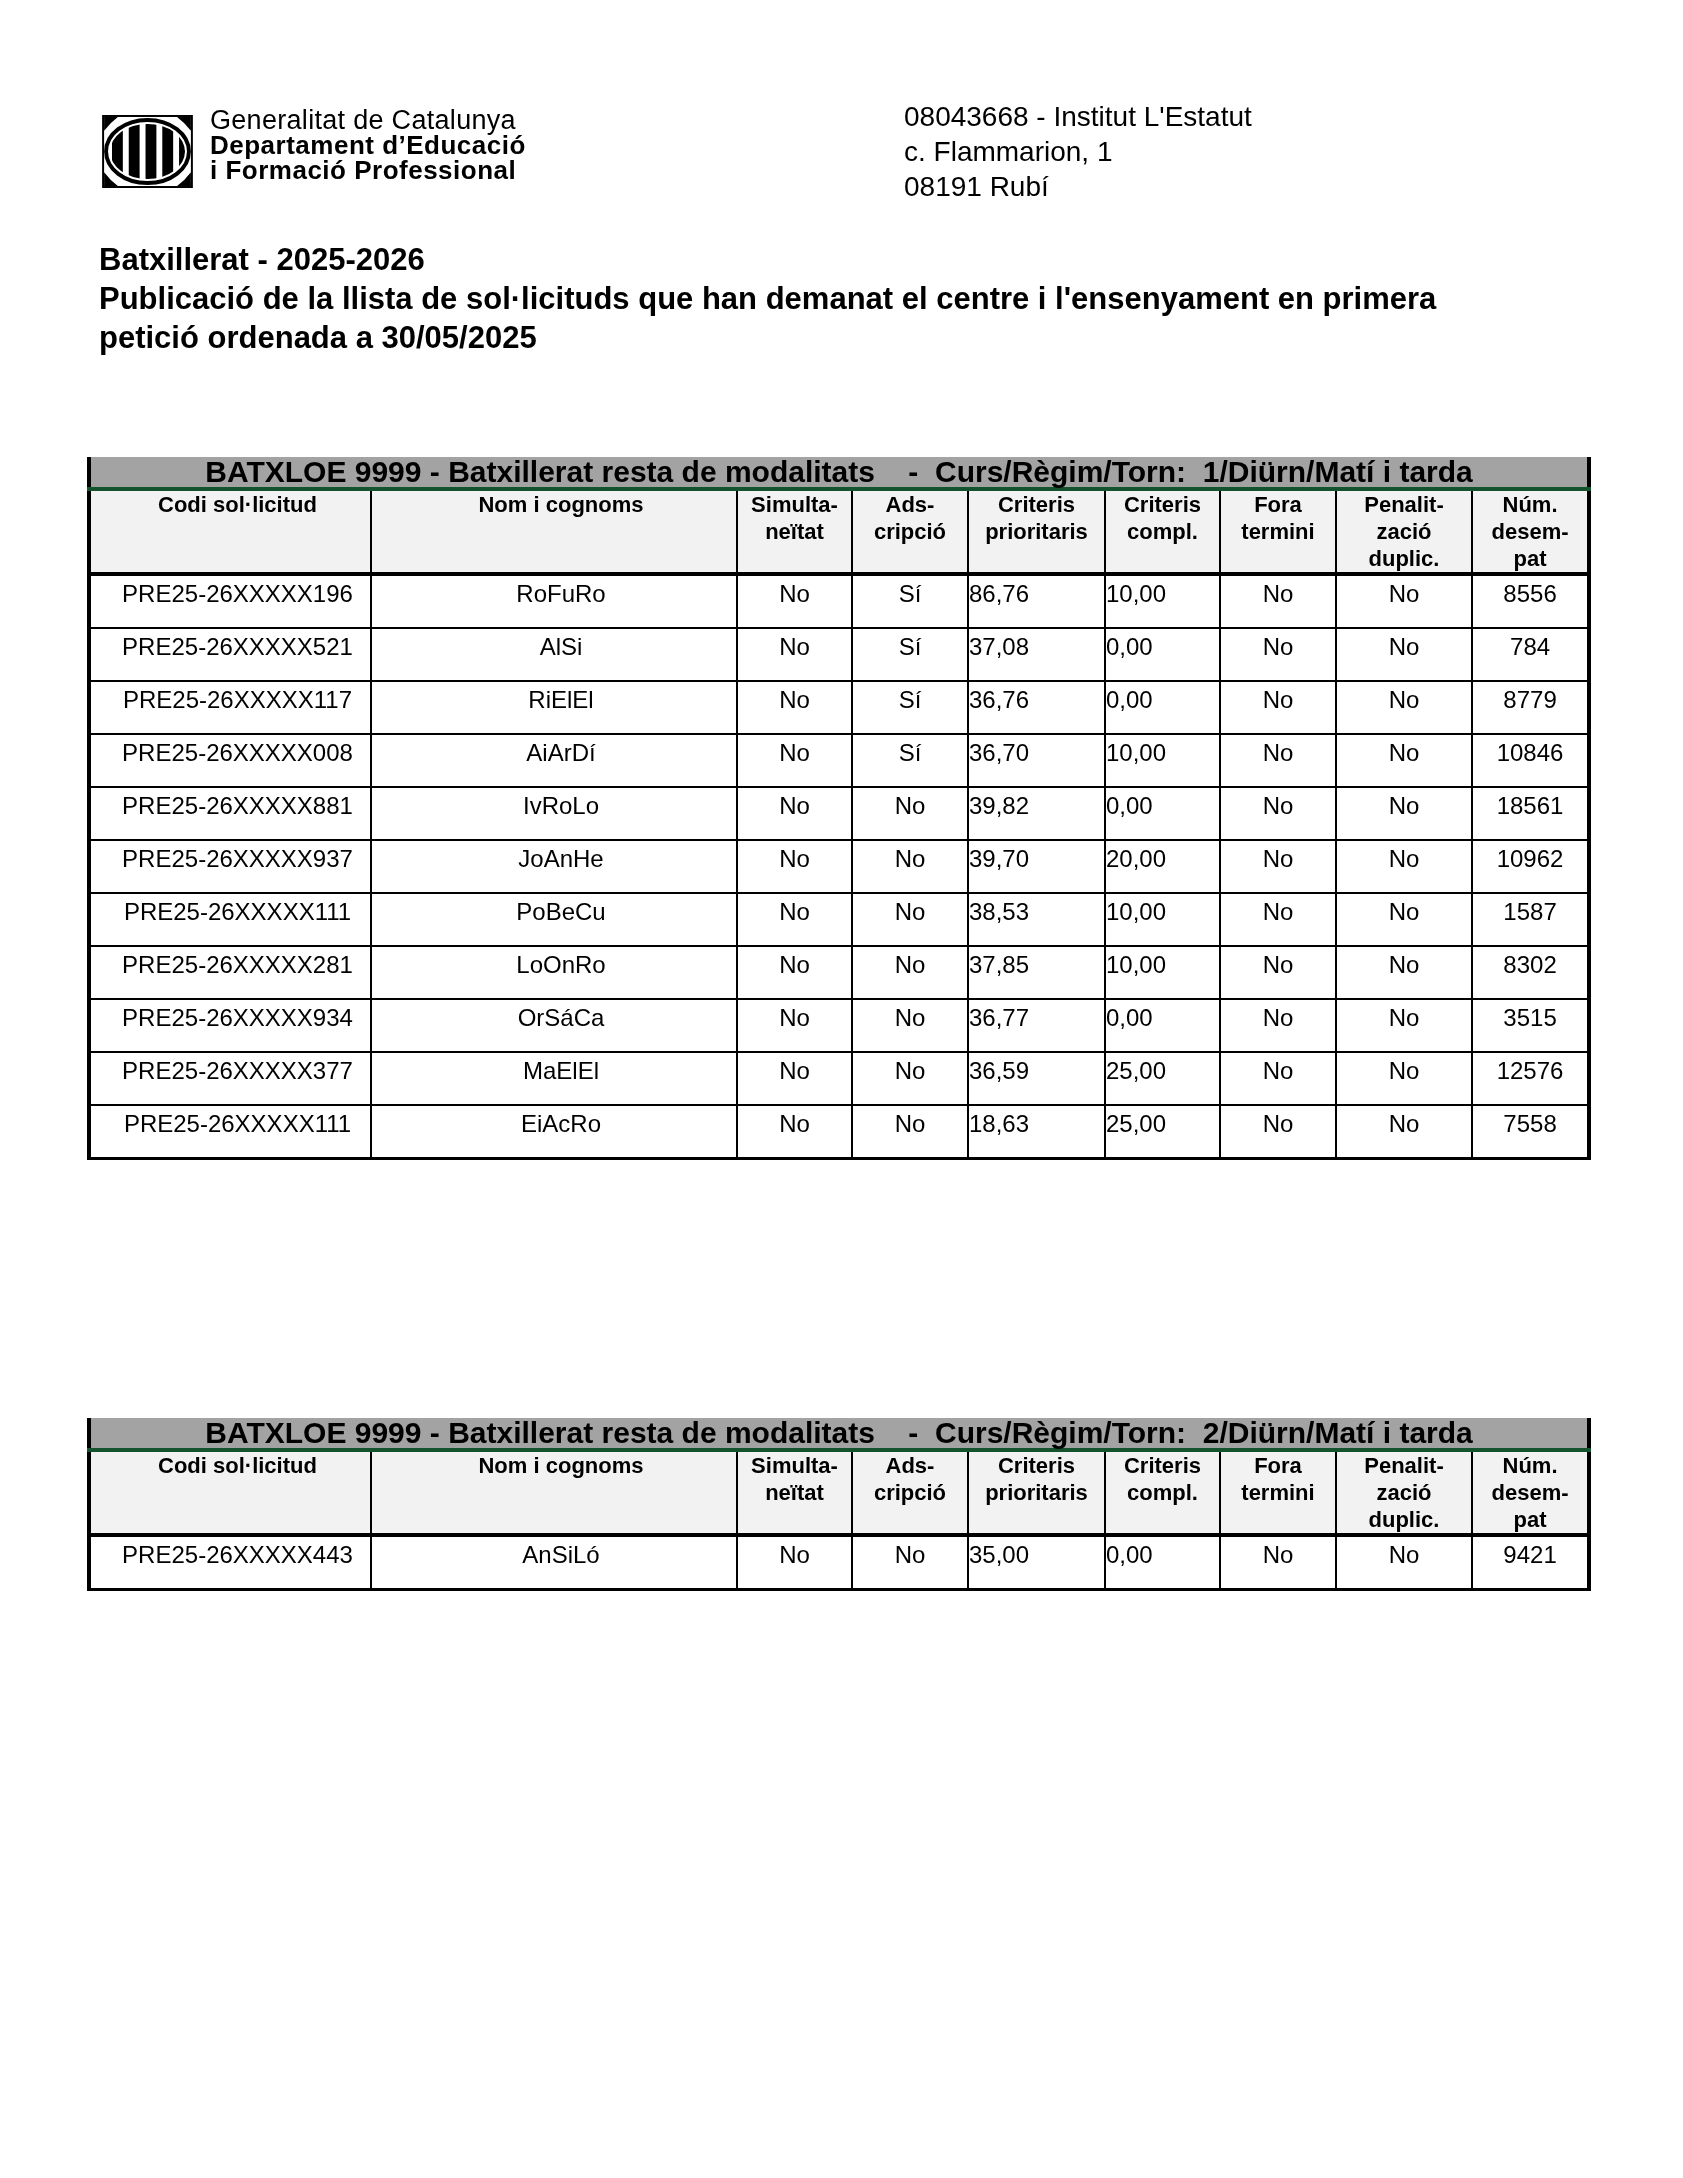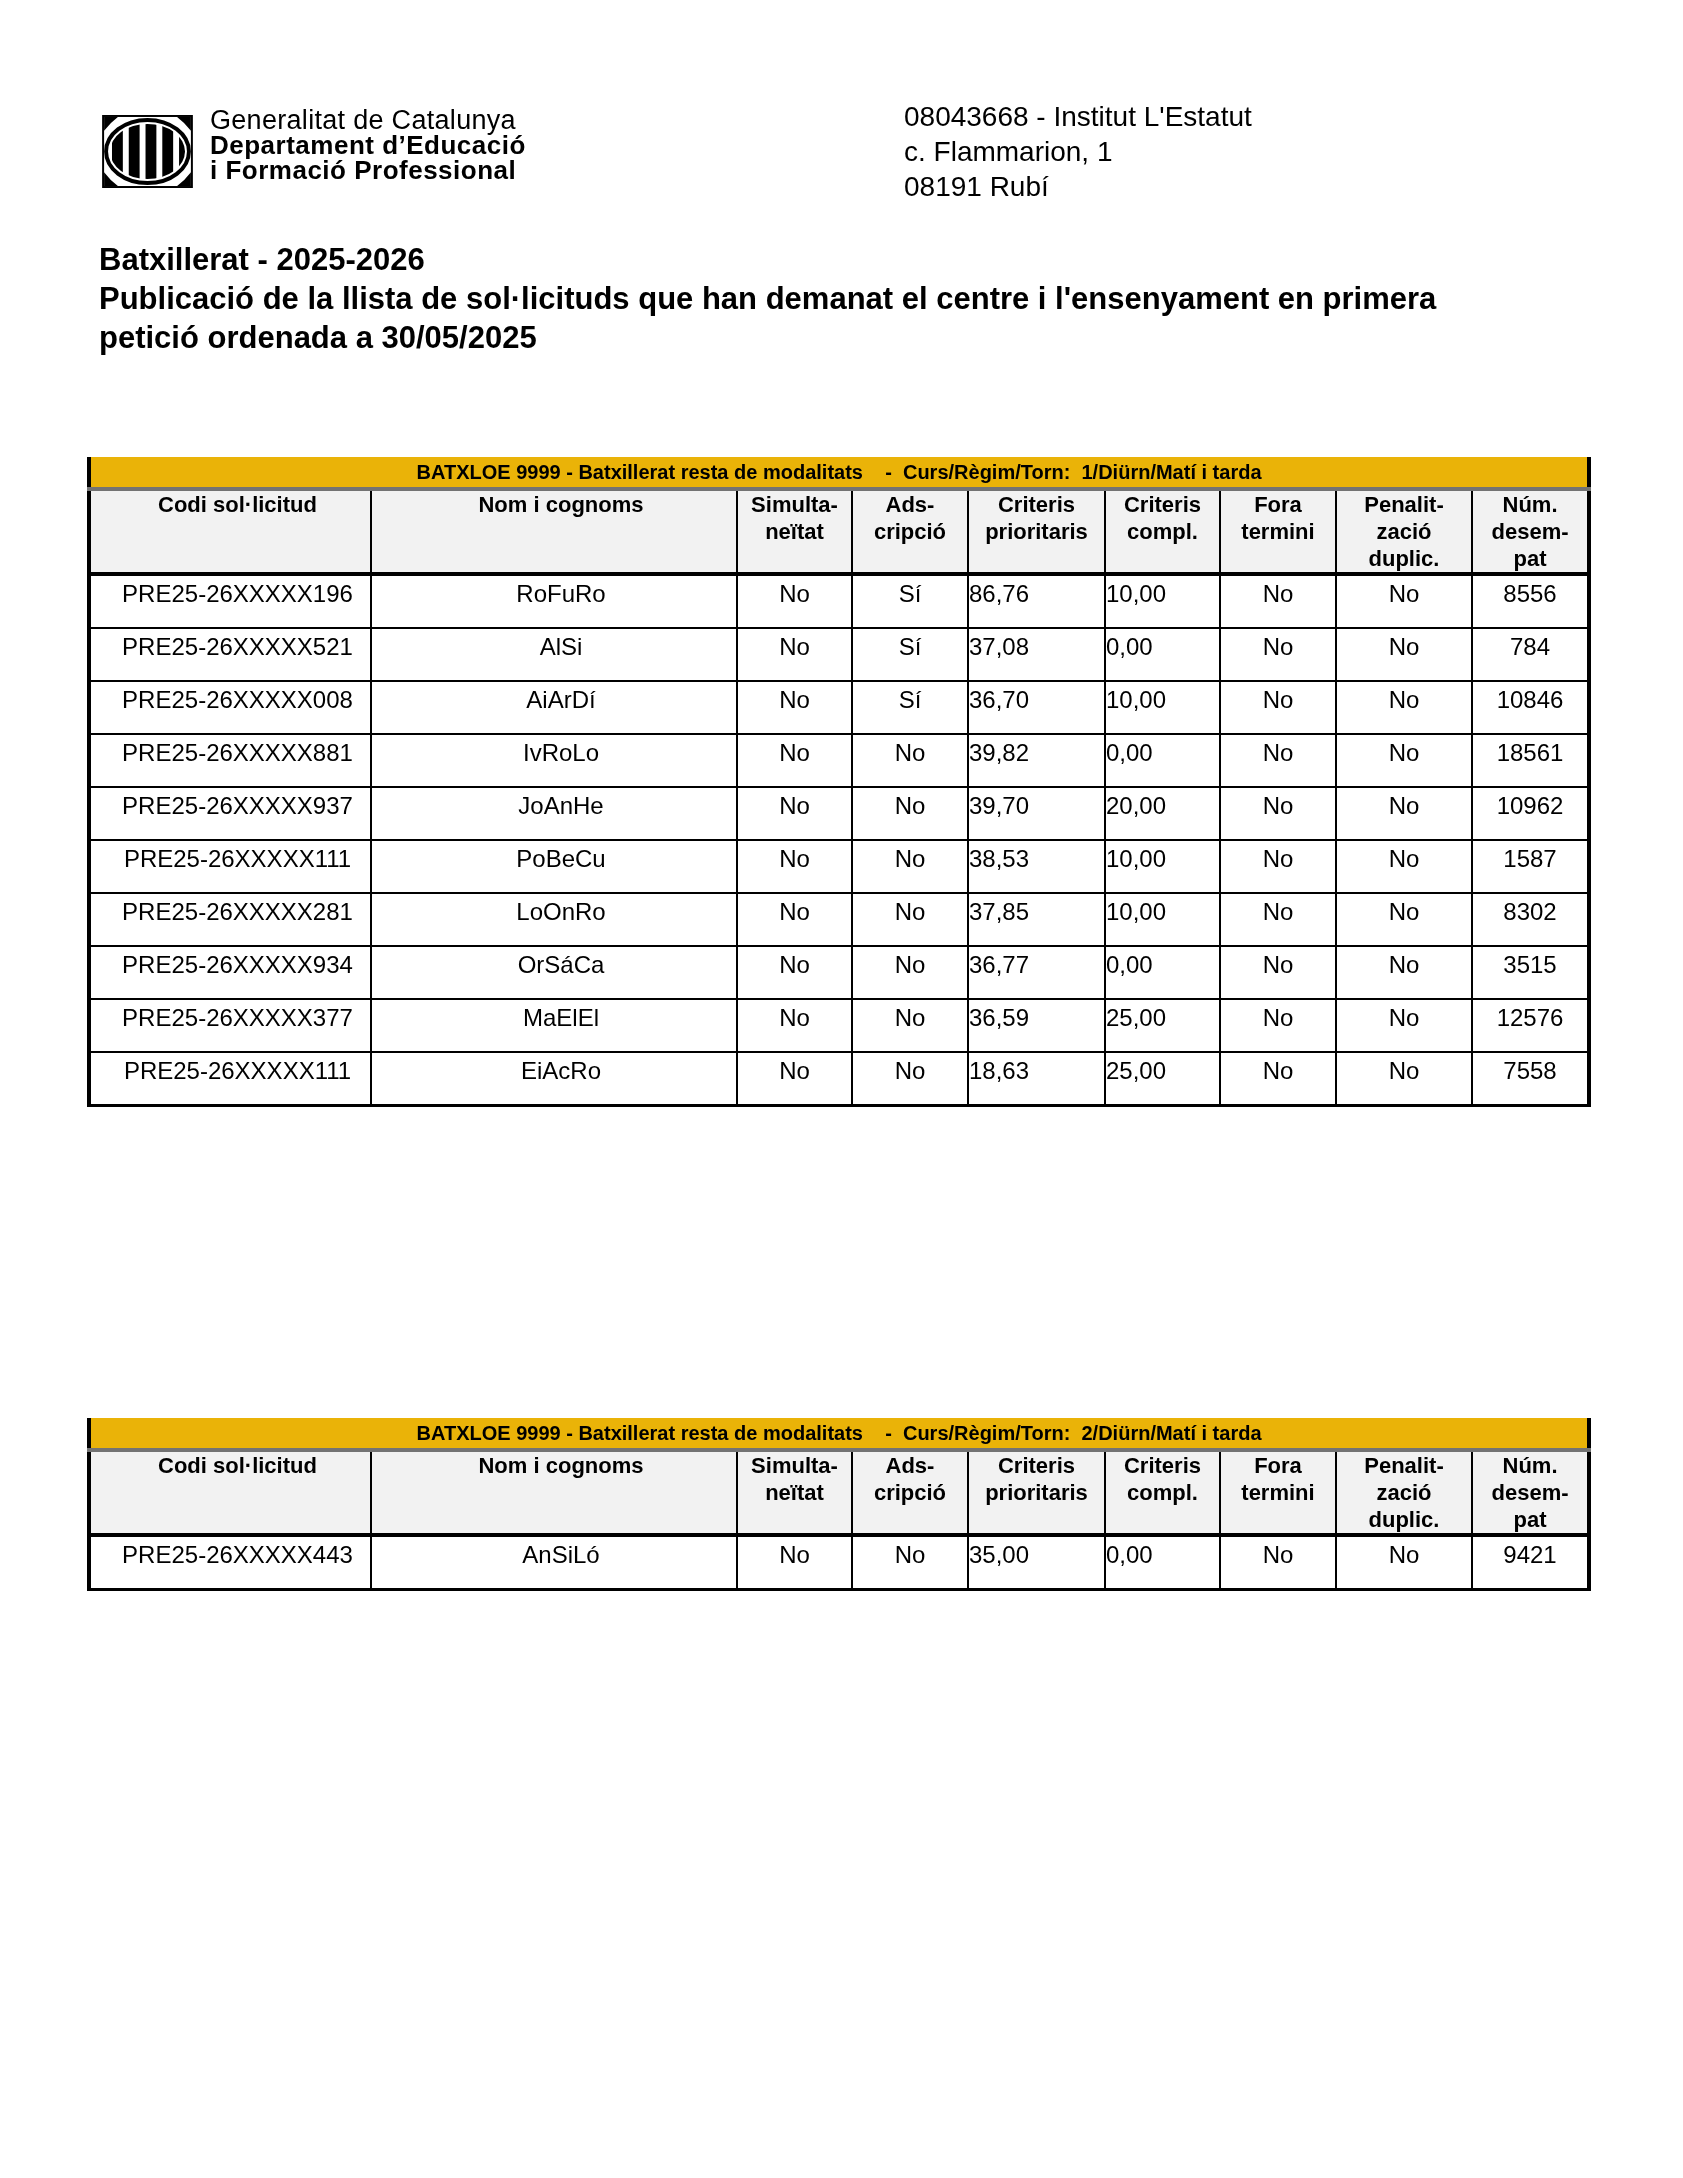--- a/index.html
+++ b/index.html
@@ -5,21 +5,21 @@
   html, body { margin:0; padding:0; background:#ffffff; }
   body { width:1683px; height:2178px; position:relative; font-family:"Liberation Sans", sans-serif; color:#000; overflow:hidden; }
   .logo { position:absolute; left:102px; top:115px; width:91px; height:73px; }
   .logo-text { position:absolute; left:210px; top:108px; line-height:25px; }
   .logo-text .l1 { font-size:27px; font-weight:normal; letter-spacing:0.3px; }
   .logo-text .l2, .logo-text .l3 { font-size:26px; font-weight:bold; letter-spacing:0.5px; }
   .address { position:absolute; left:904px; top:99px; font-size:28px; line-height:35px; }
   .title { position:absolute; left:99px; top:240px; font-size:31px; font-weight:bold; line-height:39px; width:1485px; }
   table.list { position:absolute; left:87px; width:1499px; border-collapse:collapse; table-layout:fixed; }
   table.list td, table.list th { border:2px solid #000; padding:0; vertical-align:top; }
-  table.list .band th { background:#eab308; font-size:20px; font-weight:bold; height:30px; line-height:30px; text-align:center; border-top:none; border-bottom:4px solid #737373; border-left:4px solid #000; border-right:4px solid #000; }
+  table.list .band th { background:#a3a3a3; font-size:30px; font-weight:bold; height:30px; line-height:30px; text-align:center; border-top:none; border-bottom:4px solid #14532d; border-left:4px solid #000; border-right:4px solid #000; }
   table.list .hdr th { background:#f2f2f2; font-size:22px; font-weight:bold; line-height:27px; height:80px; text-align:center; border-bottom:4px solid #000; }
   table.list .hdr th.left { text-align:center; padding-left:14px; }
   table.list td { font-size:24px; height:51px; line-height:36px; }
   table.list td.left { text-align:center; padding-left:14px; }
   table.list td.center { text-align:center; }
   table.list td.right { padding-right:8px; }
   table.list tr > :first-child { border-left:4px solid #000; }
   table.list tr > :last-child { border-right:4px solid #000; }
   table.list tbody tr:last-child td { border-bottom:3px solid #000; }
   #t1 { top:457px; }
@@ -120,20 +120,31 @@
         <td class="left">AlSi</td>
         <td class="center">No</td>
         <td class="center">Sí</td>
         <td class="right">37,08</td>
         <td class="right">0,00</td>
         <td class="center">No</td>
         <td class="center">No</td>
         <td class="center">784</td>
       </tr>
       <tr>
+        <td class="left">PRE25-26XXXXX117</td>
+        <td class="left">RiElEl</td>
+        <td class="center">No</td>
+        <td class="center">Sí</td>
+        <td class="right">36,76</td>
+        <td class="right">0,00</td>
+        <td class="center">No</td>
+        <td class="center">No</td>
+        <td class="center">8779</td>
+      </tr>
+      <tr>
         <td class="left">PRE25-26XXXXX008</td>
         <td class="left">AiArDí</td>
         <td class="center">No</td>
         <td class="center">Sí</td>
         <td class="right">36,70</td>
         <td class="right">10,00</td>
         <td class="center">No</td>
         <td class="center">No</td>
         <td class="center">10846</td>
       </tr>

